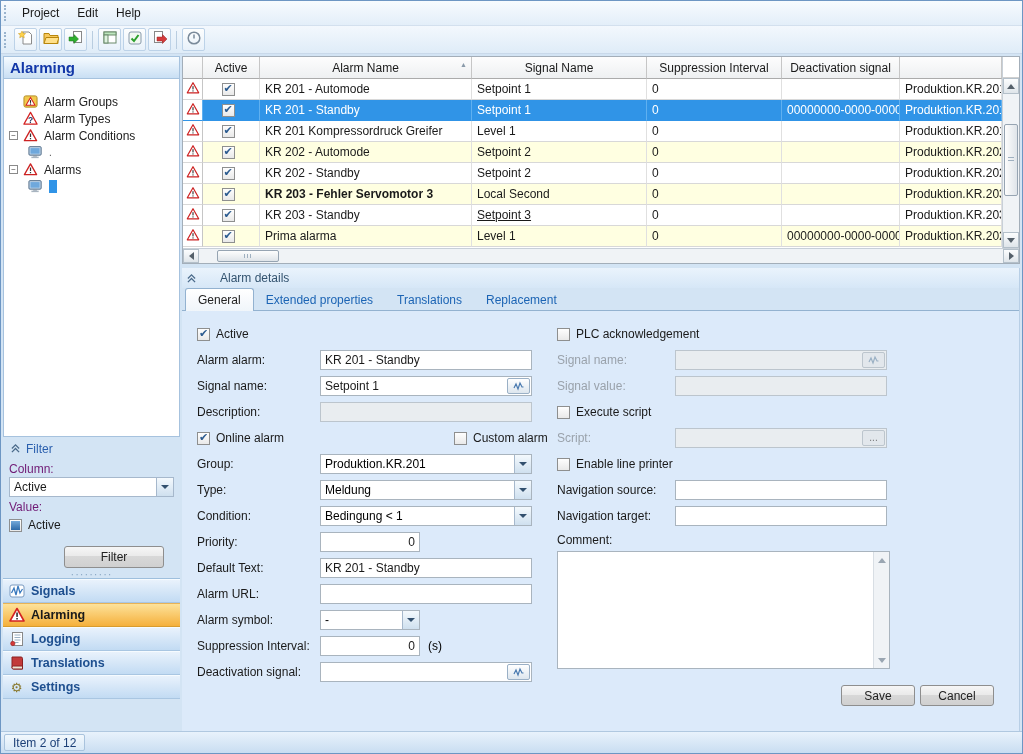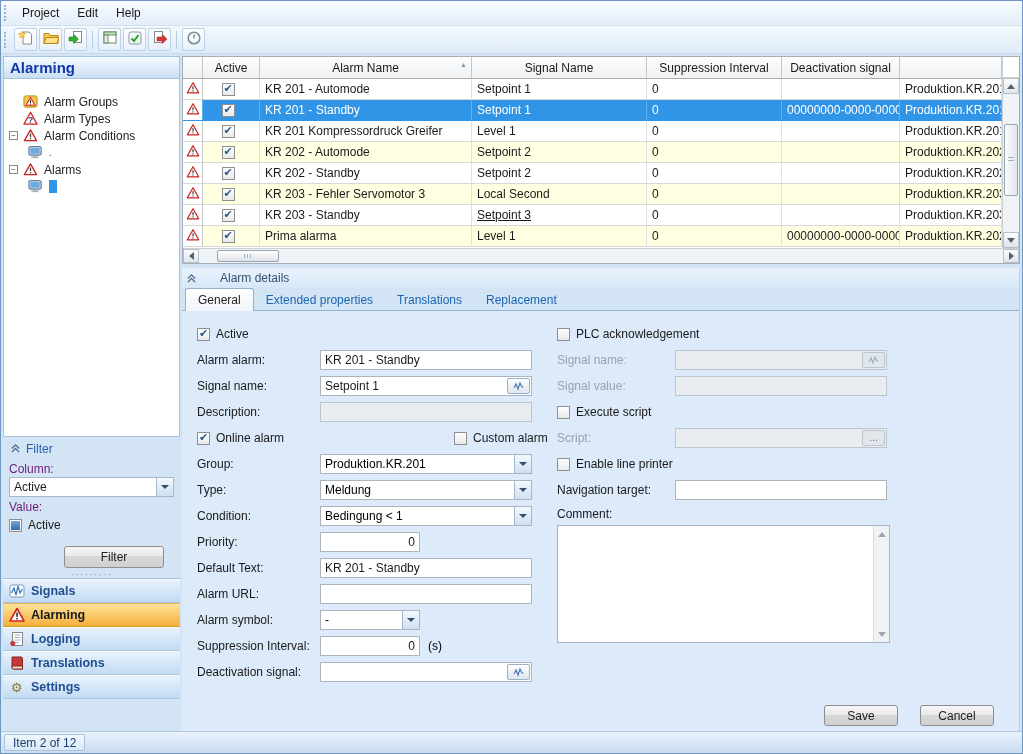--- a/index.html
+++ b/index.html
@@ -116,21 +116,21 @@
   .combo2.sym { width:100px; }
   .unit { font-size:12px; margin-left:8px; }
   .cb2 { margin-left:170px; }
   .comment-row { height:22px; display:flex; align-items:center; }
   .ta-wrap { position:relative; width:333px; height:118px; }
   .ta-wrap textarea { width:100%; height:100%; border:1px solid #a9b4be; resize:none; font-family:"Liberation Sans",sans-serif; font-size:12px; padding:2px 18px 2px 4px; background:#fff; }
   .ta-scroll { position:absolute; top:1px; right:1px; bottom:1px; width:16px; background:#f0f3f6; border-left:1px solid #d8dee4; display:flex; flex-direction:column; justify-content:space-between; }
   .ta-scroll .sarrow { border:none; background:transparent; }
   .ta-scroll .tri-up { border-bottom-color:#9aa6b2; }
   .ta-scroll .tri-dn { border-top-color:#9aa6b2; }
-  .actions { display:flex; justify-content:flex-end; gap:22px; padding-right:25px; margin-top:20px; }
+  .actions { display:flex; justify-content:flex-end; gap:5px; padding-right:25px; margin-top:0; }
   .btn { width:74px; height:21px; border:1px solid #8e8e8e; border-radius:3px; background:linear-gradient(#f6f6f6,#eaeaea 45%,#d8d8d8 46%,#d0d0d0); font-size:12px; color:#222; font-family:"Liberation Sans",sans-serif; }
 
   
   .statusbar { height:22px; display:flex; align-items:stretch; gap:3px; padding:2px 3px; background:linear-gradient(#e8f2fc,#c9ddf1); border-top:1px solid #b0c8e0; }
   .seg { border:1px solid #a9c3dd; border-radius:2px; padding:0 8px; font-size:12px; color:#1b3f77; display:flex; align-items:center; background:linear-gradient(#f2f8fd,#d9e9f7); white-space:nowrap; }
   .seg.wide { width:665px; justify-content:flex-start; }
 </style>
 </head>
 <body>
 
@@ -461,21 +461,21 @@
                   <div class="gc iconc" style="width: 20px;">
                     <span><svg viewBox="0 0 16 16">
                         <path d="M8 2 14.5 13.5H1.5z" fill="#fff" stroke="#cc2222" stroke-width="1.4" stroke-linejoin="round"></path>
                         <rect x="7.35" y="5.9" width="1.3" height="3.7" fill="#333"></rect>
                         <rect x="7.35" y="10.7" width="1.3" height="1.3" fill="#333"></rect>
                       </svg></span>
                   </div>
                   <div class="gc center" style="width: 57px;">
                     <span class="cb checked"></span>
                   </div>
-                  <div class="gc" style="width: 212px;">KR 203 - Fehler Servomotor 3</div>
+                  <div class="gc" style="width: 212px; font-weight: bold;">KR 203 - Fehler Servomotor 3</div>
                   <div class="gc" style="width: 175px;">Local Second</div>
                   <div class="gc" style="width: 135px;">0</div>
                   <div class="gc" style="width: 118px;"></div>
                   <div class="gc" style="width: 107px; flex: 1 1 0%;">Produktion.KR.203</div>
                 </div>
                 <div class="grow">
                   <div class="gc iconc" style="width: 20px;">
                     <span><svg viewBox="0 0 16 16">
                         <path d="M8 2 14.5 13.5H1.5z" fill="#fff" stroke="#cc2222" stroke-width="1.4" stroke-linejoin="round"></path>
                         <rect x="7.35" y="5.9" width="1.3" height="3.7" fill="#333"></rect>
@@ -683,20 +683,24 @@
                 <span class="iwrap">
                   <input class="tin dis" value="" style="">
                   <span class="ibtn dis dots">...</span>
                 </span>
               </div>
               <div class="frow">
                 <span class="cb"></span>
                 <span class="cblbl">Enable line printer</span>
               </div>
               <div class="frow">
+                <span class="lbl">Navigation source:</span>
+                <input class="tin" value="" style="">
+              </div>
+              <div class="frow">
                 <span class="lbl">Navigation target:</span>
                 <input class="tin" value="" style="">
               </div>
               <div class="comment-row">
                 <span class="lbl">Comment:</span>
               </div>
               <div class="ta-wrap">
                 <textarea style=""></textarea>
                 <span class="ta-scroll">
                   <span class="sarrow">

